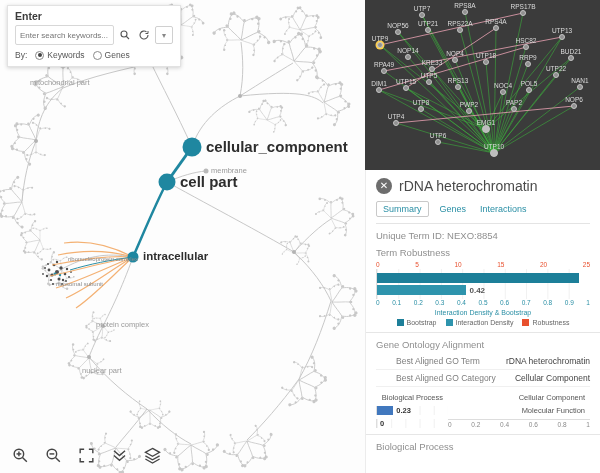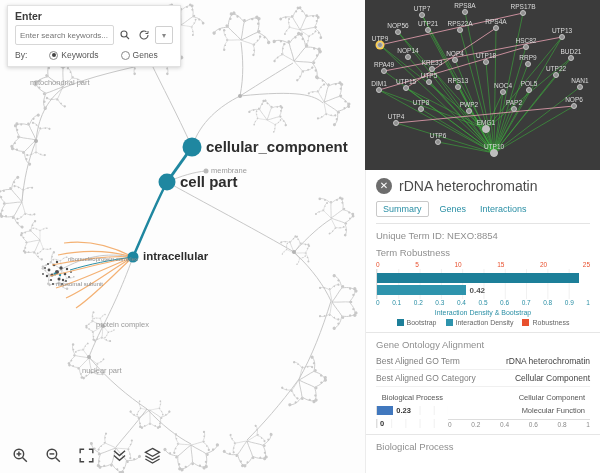--- a/index.html
+++ b/index.html
@@ -18,21 +18,21 @@
   
   #search-card{position:absolute;left:7px;top:5px;width:174px;background:#fff;border:1px solid #e2e2e2;
     box-shadow:0 1px 4px rgba(0,0,0,.18);padding:4px 7px 6px;z-index:6;box-sizing:border-box;}
   #search-card .app-title{font-size:10.5px;font-weight:700;color:#3c3c3c;margin-bottom:3px;}
   .search-row{display:flex;align-items:center;gap:3px;}
   .search-row input{flex:1;min-width:0;height:18px;border:1px solid #d7d7d7;border-radius:2px;font-size:8px;
     padding:0 4px;color:#555;font-family:"Liberation Sans",sans-serif;}
   .icon-btn{width:16px;height:16px;display:flex;align-items:center;justify-content:center;cursor:pointer;flex:0 0 auto;}
   .caret-box{width:16px;height:16px;border:1px solid #d0d0d0;border-radius:2px;display:flex;align-items:center;
     justify-content:center;color:#888;font-size:8px;flex:0 0 auto;}
-  .by-row{display:flex;align-items:center;gap:22px;margin-top:5px;font-size:8.5px;color:#555;}
+  .by-row{display:flex;align-items:center;gap:8px;margin-top:5px;font-size:8.5px;color:#555;}
   .radio{display:flex;align-items:center;gap:3px;}
   .radio .rdot{width:9px;height:9px;border:1px solid #8a8a8a;border-radius:50%;position:relative;box-sizing:border-box;}
   .radio.checked .rdot::after{content:"";position:absolute;left:1.5px;top:1.5px;width:4px;height:4px;border-radius:50%;background:#444;}
 
   
   #toolbar{position:absolute;left:8px;bottom:6px;display:flex;gap:9px;z-index:6;}
   .tool-btn{width:24px;height:24px;display:flex;align-items:center;justify-content:center;cursor:pointer;background:transparent;border:none;padding:0;}
 
   
   #net-panel{position:absolute;left:365px;top:0;width:235px;height:170px;background:#3b3b3b;overflow:hidden;}
@@ -75,21 +75,21 @@
   .bar.teal2{background:#2e94ad;}
   .bar-val{font-size:8px;font-weight:700;color:#555;margin-left:3px;}
   .axis-caption{text-align:center;font-size:7px;color:#2a8fa5;margin-top:2px;}
   .legend{display:flex;justify-content:center;gap:9px;margin-top:3px;font-size:7px;color:#666;}
   .legend .li{display:flex;align-items:center;gap:3px;}
   .sq{width:7px;height:7px;display:inline-block;}
   .sq.b1{background:#1d7f99;} .sq.b2{background:#2e94ad;} .sq.or{background:#e8502e;}
 
   
   .go-row{display:flex;justify-content:space-between;font-size:8.5px;padding:3px 0;border-bottom:1px solid #f0f0f0;}
-  .go-row .k{color:#7d7d7d;}
+  .go-row .k{color:#7d7d7d;margin-left:20px;}
   .go-row .v{color:#444;text-align:right;}
 
   
   .go-chart{display:grid;grid-template-columns:72px 1fr;row-gap:4px;margin-top:6px;align-items:center;}
   .go-cat{font-size:7.5px;color:#555;text-align:right;padding-right:5px;white-space:nowrap;}
   .go-barwrap{display:flex;align-items:center;height:9px;border-left:1px solid #ddd;
     background-image:linear-gradient(to right,#f0f0f0 1px,transparent 1px);background-size:20% 100%;}
   .go-bar{height:9px;background:#4178be;}
   .go-val{font-size:7.5px;font-weight:700;color:#333;margin-left:3px;}
   .go-ticks{grid-column:2;display:flex;justify-content:space-between;font-size:6.5px;color:#8a8a8a;border-top:1px solid #ddd;padding-top:1px;}

